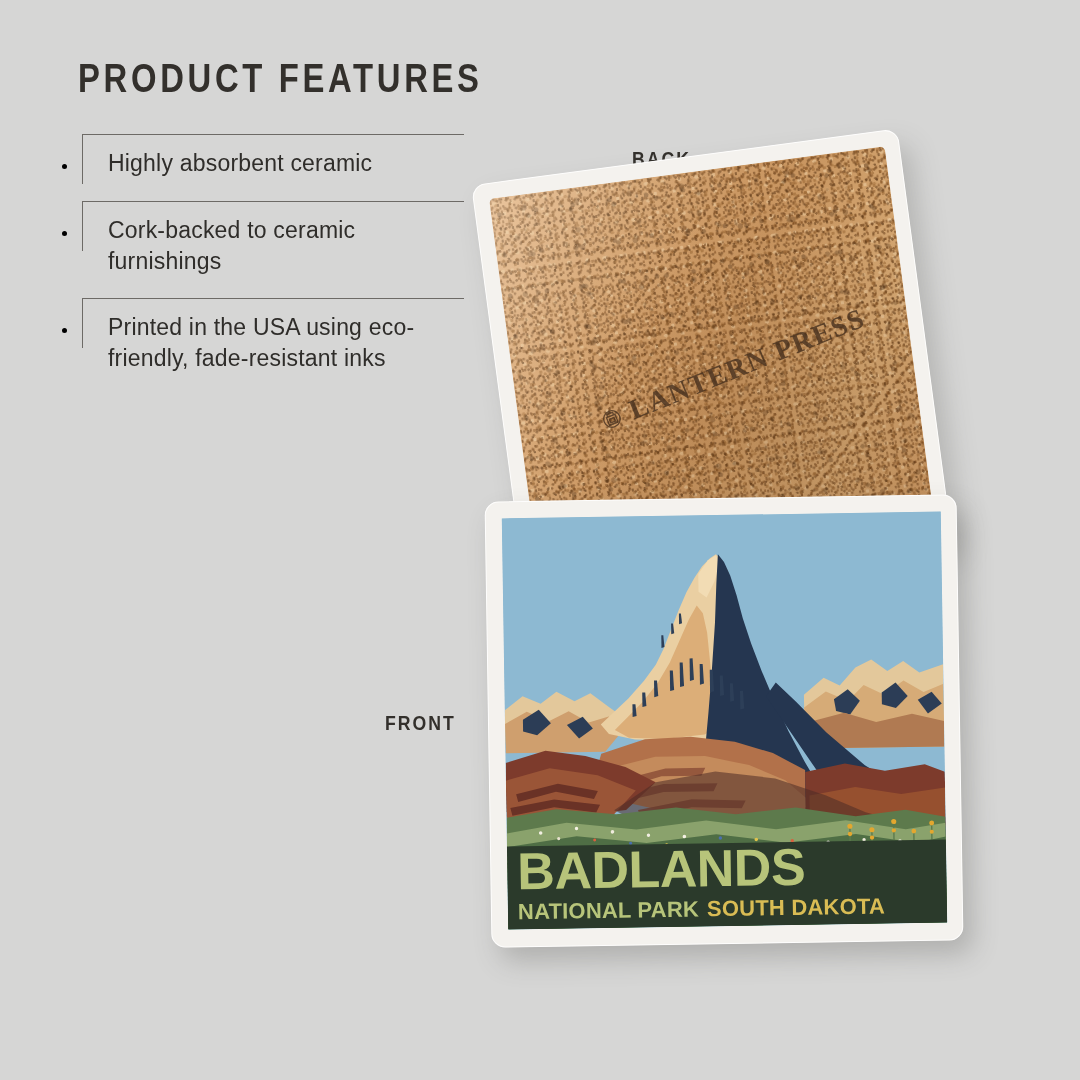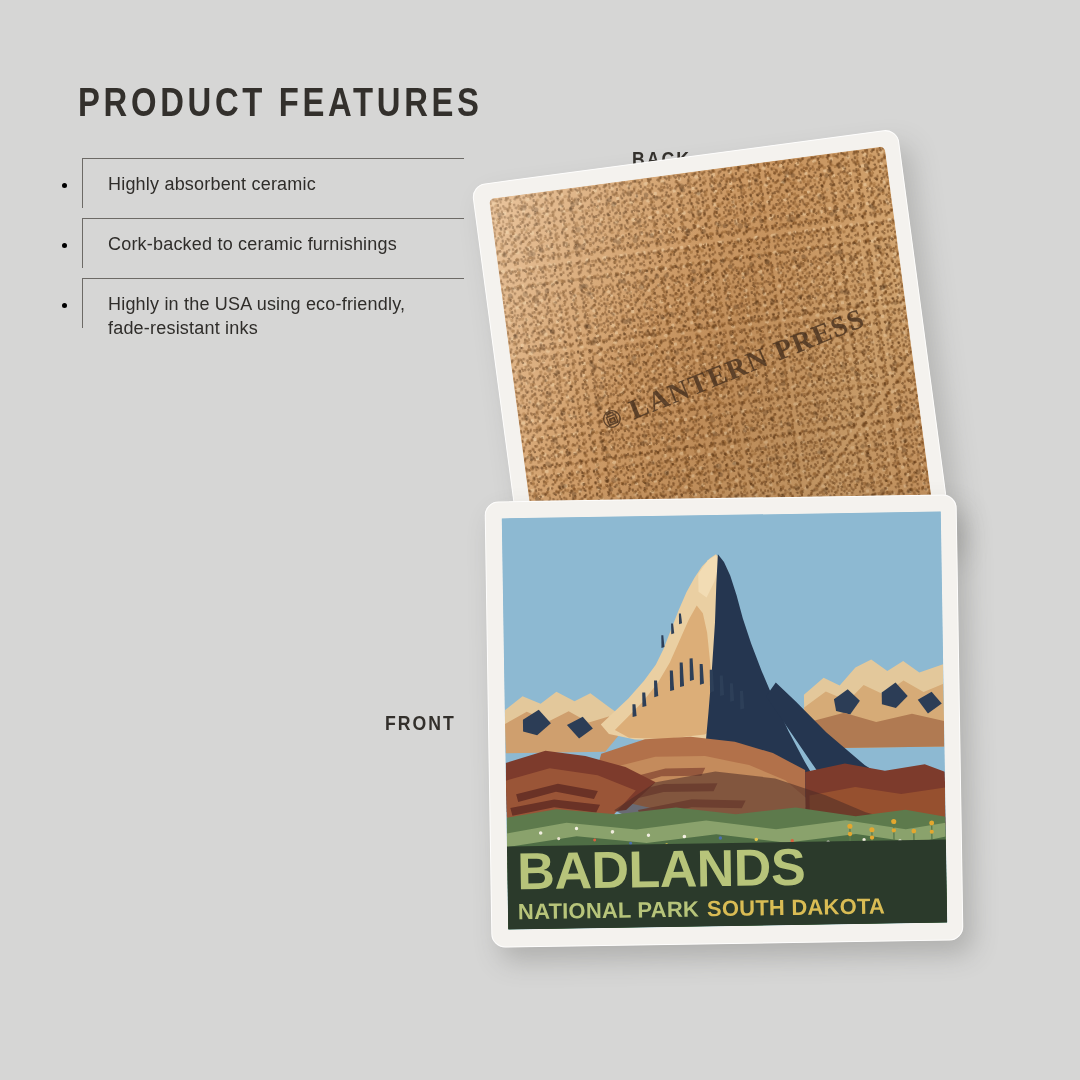--- a/index.html
+++ b/index.html
@@ -7,21 +7,21 @@
   html, body { width:1080px; height:1080px; }
   body {
     background:#d6d6d5;
     font-family:"Liberation Sans", sans-serif;
     position:relative;
     overflow:hidden;
   }
   #stage { position:absolute; inset:0; }
 
   
-  .features-panel { position:absolute; left:78px; top:82px; width:372px; }
+  .features-panel { position:absolute; left:78px; top:58px; width:372px; }
   .panel-title {
     font-family:"Liberation Sans", sans-serif;
     font-weight:bold;
     font-size:40px;
     letter-spacing:4.5px;
     color:#33302c;
     transform:scaleX(0.82);
     transform-origin:left center;
     white-space:nowrap;
     line-height:1;
@@ -30,21 +30,21 @@
   .feature-item { position:relative; padding-top:14px; padding-left:30px; margin-bottom:22px; }
   .feature-rule {
     position:absolute; top:0; left:4px; right:-14px;
     height:1px; background:#6d6a66;
   }
   .feature-tick {
     position:absolute; top:0; left:4px;
     width:1px; height:50px; background:#6d6a66;
   }
   .feature-text {
-    font-size:18px;
+    font-size:23px;
     line-height:1.34;
     color:#2f2d2a;
     font-weight:400;
     letter-spacing:0.2px;
   }
 
   
   .side-label {
     position:absolute;
     font-weight:bold;
@@ -189,21 +189,21 @@
         <span class="feature-text">Highly absorbent ceramic</span>
       </li>
       <li class="feature-item">
         <span class="feature-rule"></span>
         <span class="feature-tick"></span>
         <span class="feature-text">Cork-backed to ceramic furnishings</span>
       </li>
       <li class="feature-item">
         <span class="feature-rule"></span>
         <span class="feature-tick"></span>
-        <span class="feature-text">Highly in the USA using eco-friendly, fade-resistant inks</span>
+        <span class="feature-text">Printed in the USA using eco-friendly, fade-resistant inks</span>
       </li>
     </ul>
   </section>
 
   <div class="side-label" id="label-back">BACK</div>
   <div class="side-label" id="label-front">FRONT</div>
 
   <div class="coaster" id="coaster-back">
     <div class="cork">
       <div class="brand">

